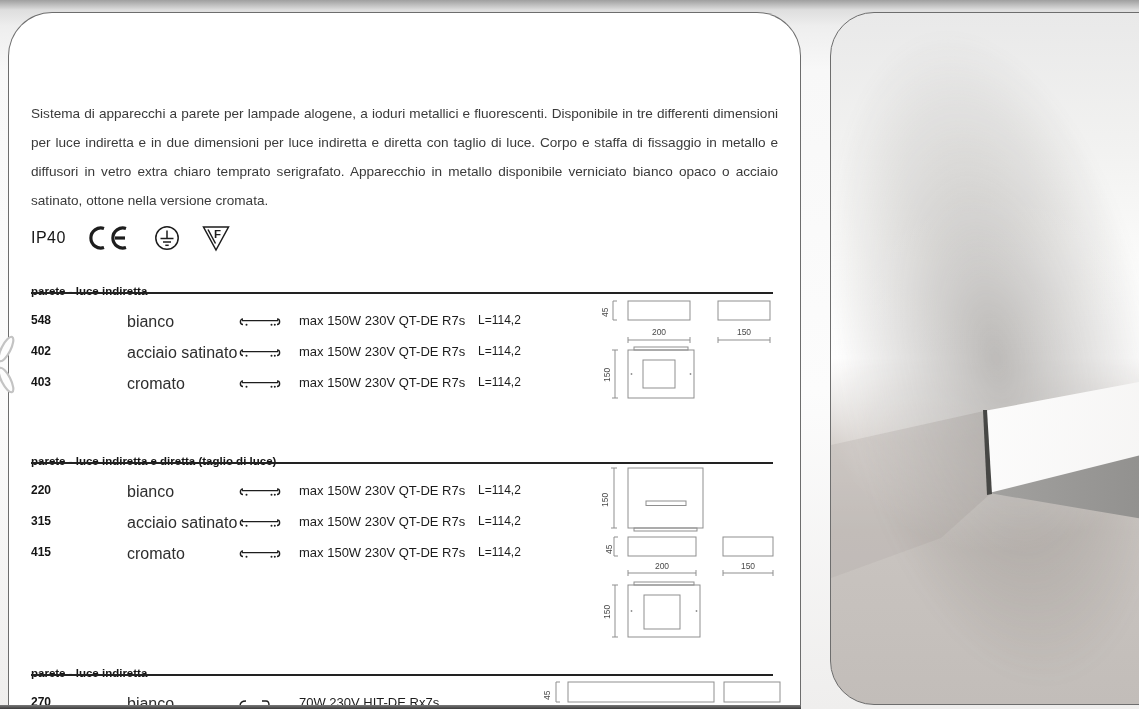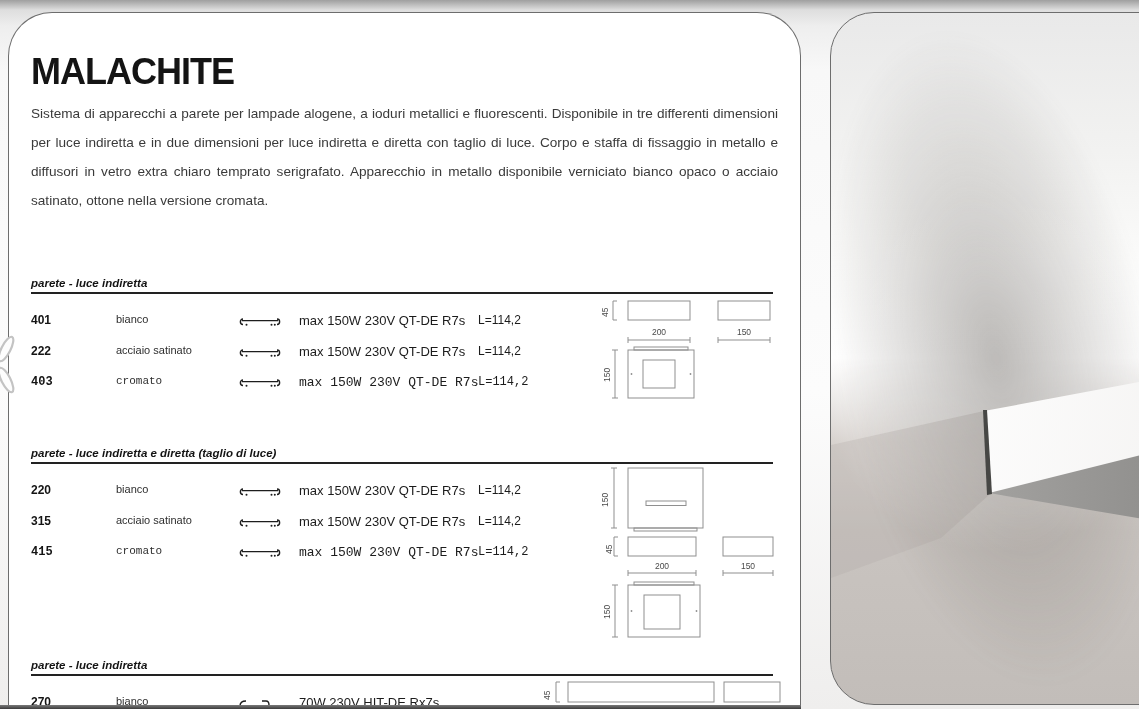--- a/index.html
+++ b/index.html
@@ -28,28 +28,28 @@
   }
   .ip{font-size:16px;letter-spacing:.5px;}
   .certs svg{display:block;}
   .ce-icon{margin-left:18px;}
   .earth-icon{margin-left:24px;}
   .f-icon{margin-left:21px;}
   
   .section{position:absolute;left:22px;width:742px;}
   .sec1{top:264px;} .sec2{top:434px;} .sec3{top:646px;}
   .sec-header{
-    position:absolute;left:0;top:0;font-size:11.5px;font-weight:bold;color:#141414;white-space:nowrap;font-style:italic;
+    position:absolute;left:0;top:8px;font-size:11.5px;font-weight:bold;color:#141414;white-space:nowrap;
   }
   .rule{position:absolute;left:0;top:15px;width:742px;height:2px;background:#222222;}
   .trow{position:absolute;left:0;height:16px;width:742px;}
-  .r1{top:36px;} .r2{top:67px;} .r3{top:98px;font-family:Liberation Mono, monospace;}
+  .r1{top:36px;} .r2{top:67px;} .r3{top:98px;}
   .trow span{position:absolute;top:0;white-space:nowrap;}
   .code{left:0;font-size:12px;font-weight:bold;color:#141414;}
-  .finish{left:85px;font-size:11px;color:#2e2e2e;}
+  .finish{left:96px;font-size:16px;color:#2e2e2e;}
   .lampicon{left:205px;top:3px;position:absolute;}
   .spec{left:268px;font-size:13px;color:#1c1c1c;}
   .len{left:447px;font-size:12px;color:#1c1c1c;}
   
   .dgm{position:absolute;}
   .dgm1{left:585px;top:283px;}
   .dgm2{left:585px;top:450px;}
   .dgm3{left:527px;top:664px;}
   .dgm path,.dgm rect,.dgm line{stroke:#8f8f8f;fill:none;stroke-width:1;}
   .dgm circle{fill:#8f8f8f;stroke:none;}
@@ -87,50 +87,75 @@
   .lamp-edge{
     clip-path:polygon(152px 397px,156px 397px,161px 481px,156px 482px);
     background:#474745;
   }
 </style>
 </head>
 <body>
 
 <div class="page-panel">
 
-  <h1 class="page-title">MALACHITE</h1>
 
   <p class="desc">Sistema di apparecchi a parete per lampade alogene, a ioduri metallici e fluorescenti. Disponibile in tre differenti dimensioni per luce indiretta e in due dimensioni per luce indiretta e diretta con taglio di luce. Corpo e staffa di fissaggio in metallo e diffusori in vetro extra chiaro temprato serigrafato. Apparecchio in metallo disponibile verniciato bianco opaco o acciaio satinato, ottone nella versione cromata.</p>
 
+  <div class="certs">
+    <span class="ip">IP40</span>
+    <svg class="ce-icon" width="46" height="28" viewBox="0 0 46 28">
+      <g stroke="#1d1d1d" stroke-width="3.2" fill="none">
+        <path d="M20,4.5 A10,10 0 1 0 20,23.5"></path>
+        <path d="M42,4.5 A10,10 0 1 0 42,23.5"></path>
+        <path d="M31,14 H41"></path>
+      </g>
+    </svg>
+    <svg class="earth-icon" width="26" height="26" viewBox="0 0 26 26">
+      <g stroke="#1d1d1d" stroke-width="1.5" fill="none">
+        <circle cx="13" cy="13" r="11.2"></circle>
+        <path d="M13,5.5 V13"></path>
+        <path d="M6.5,13.5 H19.5"></path>
+        <path d="M9,17 H17"></path>
+        <path d="M11.3,20.3 H14.7"></path>
+      </g>
+    </svg>
+    <svg class="f-icon" width="30" height="27" viewBox="0 0 30 27">
+      <g stroke="#1d1d1d" stroke-width="1.5" fill="none">
+        <path d="M2.5,2 H27.5 L15,25 Z"></path>
+        <path d="M7,4.5 L14.5,18.5"></path>
+      </g>
+      <text x="13" y="13" font-size="11.5" font-weight="bold" fill="#1d1d1d" font-family="Liberation Sans, sans-serif">F</text>
+    </svg>
+  </div>
 
   <div class="section sec1">
     <div class="sec-header">parete - luce indiretta</div>
     <div class="rule"></div>
 
     <div class="trow r1">
-      <span class="code">401</span>
+      <span class="code">548</span>
       <span class="finish">bianco</span>
       <span class="lampicon">
         <svg width="48" height="9" viewBox="0 0 48 9">
             <g stroke="#1d1d1d" stroke-width="1.4" fill="none">
           <line x1="6" y1="2.6" x2="42" y2="2.6"></line>
               <path d="M7,1 C3.5,1 3.5,6.5 7,6.5"></path>
               <path d="M41,1 C44.5,1 44.5,6.5 41,6.5"></path>
           <circle cx="10.5" cy="6.8" r="1" fill="#1d1d1d" stroke="none"></circle>
               <circle cx="35.5" cy="6.8" r="1" fill="#1d1d1d" stroke="none"></circle>
               <circle cx="38.8" cy="6.8" r="1" fill="#1d1d1d" stroke="none"></circle>
         </g>
           </svg>
       </span>
       <span class="spec">max 150W 230V QT-DE R7s</span>
       <span class="len">L=114,2</span>
     </div>
 
     <div class="trow r2">
-      <span class="code">222</span>
+      <span class="code">402</span>
       <span class="finish">acciaio satinato</span>
       <span class="lampicon">
         <svg width="48" height="9" viewBox="0 0 48 9">
             <g stroke="#1d1d1d" stroke-width="1.4" fill="none">
           <line x1="6" y1="2.6" x2="42" y2="2.6"></line>
               <path d="M7,1 C3.5,1 3.5,6.5 7,6.5"></path>
               <path d="M41,1 C44.5,1 44.5,6.5 41,6.5"></path>
           <circle cx="10.5" cy="6.8" r="1" fill="#1d1d1d" stroke="none"></circle>
               <circle cx="35.5" cy="6.8" r="1" fill="#1d1d1d" stroke="none"></circle>
               <circle cx="38.8" cy="6.8" r="1" fill="#1d1d1d" stroke="none"></circle>

